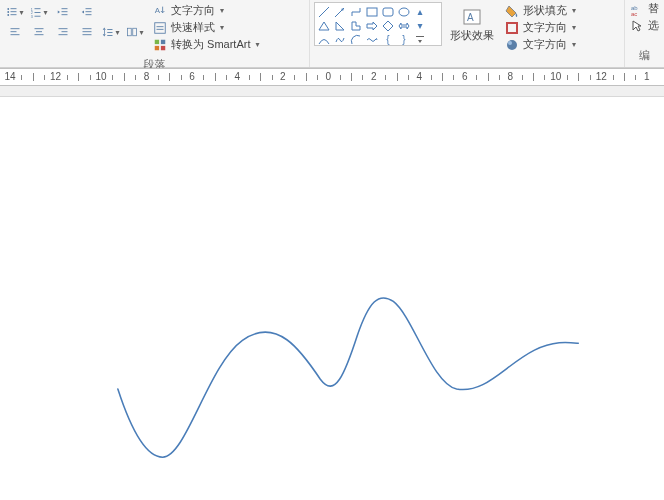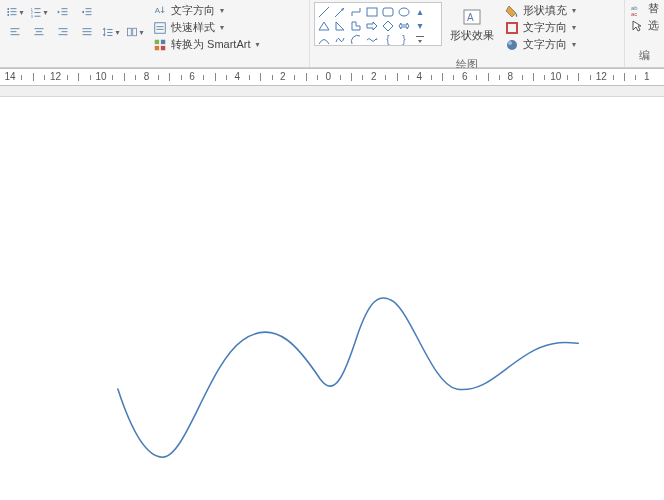--- a/index.html
+++ b/index.html
@@ -161,20 +161,21 @@
               <rect x="2" y="2" width="5" height="5" fill="#7ab648"></rect>
               <rect x="9" y="2" width="5" height="5" fill="#5a7fa8"></rect>
               <rect x="2" y="9" width="5" height="5" fill="#d97b2f"></rect>
               <rect x="9" y="9" width="5" height="5" fill="#c54b4b"></rect>
             </svg>
           <span>转换为 SmartArt</span>
             <span class="caret">▾</span>
         </div>
       </div>
     </div>
+    <div class="ribbon-group-label">段落</div>
   </div>
 
   <div class="ribbon-group" style="width:315px">
     <div class="ribbon-group-content">
 
       <div class="shapes-gallery">
         <div class="shapes-row">
           <span class="shape-ico">
               <svg width="12" height="12">
                 <line x1="1" y1="11" x2="11" y2="1" stroke="#4a7db8"></line>
@@ -303,21 +304,20 @@
         <div class="text-btn">
           <svg width="14" height="14">
               <circle cx="7" cy="7" r="5" fill="#5a7fa8"></circle>
               <circle cx="5" cy="5" r="2" fill="#9cbde0"></circle>
             </svg>
           <span>文字方向</span>
             <span class="caret">▾</span>
         </div>
       </div>
     </div>
-    <div class="ribbon-group-label">绘图</div>
   </div>
 
   <div class="ribbon-group" style="width:39px;border-right:none">
     <div class="ribbon-group-content" style="flex-direction:column;gap:0;padding:0 2px">
       <div class="text-btn">
         <svg width="14" height="14">
             <text x="1" y="8" font-size="6" fill="#5a7fa8">ab</text>
             <text x="1" y="14" font-size="6" fill="#c54b4b">ac</text>
           </svg>
         <span>替</span>

